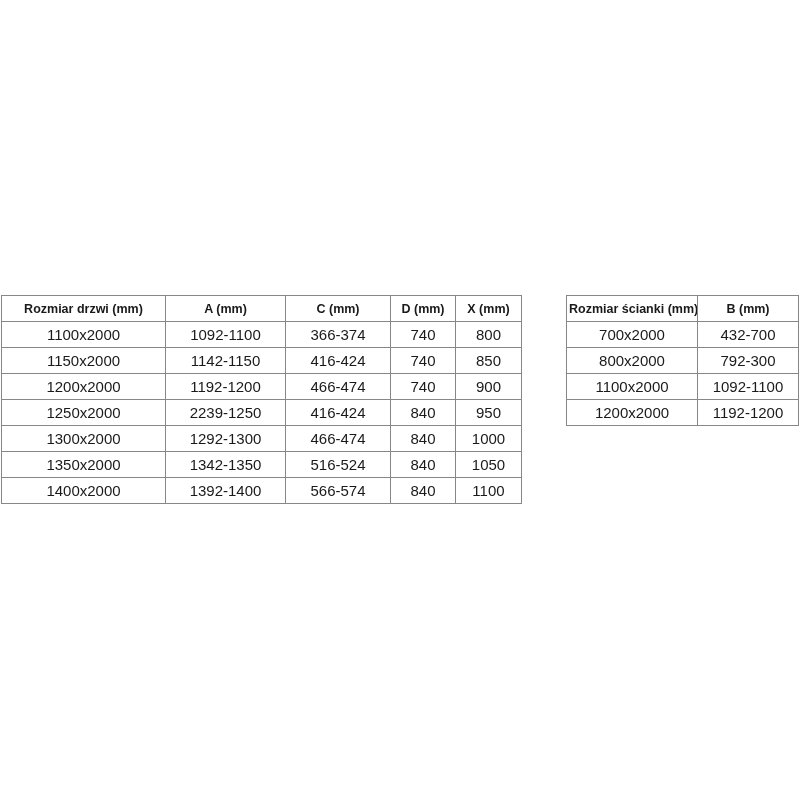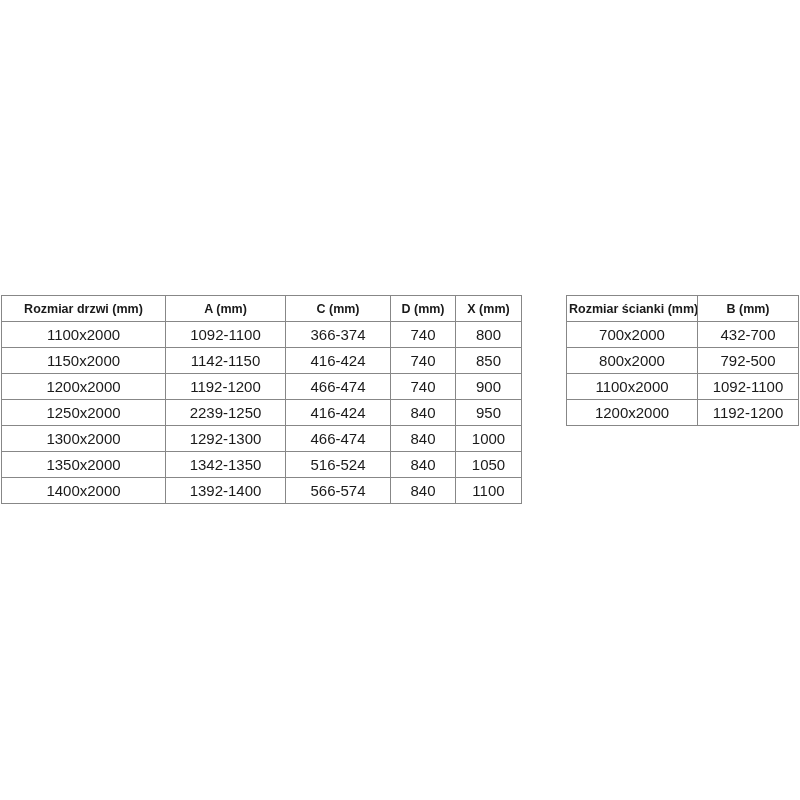--- a/index.html
+++ b/index.html
@@ -129,21 +129,21 @@
         <th>B (mm)</th>
       </tr>
     </thead>
     <tbody>
       <tr>
         <td>700x2000</td>
         <td>432-700</td>
       </tr>
       <tr>
         <td>800x2000</td>
-        <td>792-500</td>
+        <td>792-300</td>
       </tr>
       <tr>
         <td>1100x2000</td>
         <td>1092-1100</td>
       </tr>
       <tr>
         <td>1200x2000</td>
         <td>1192-1200</td>
       </tr>
     </tbody>

